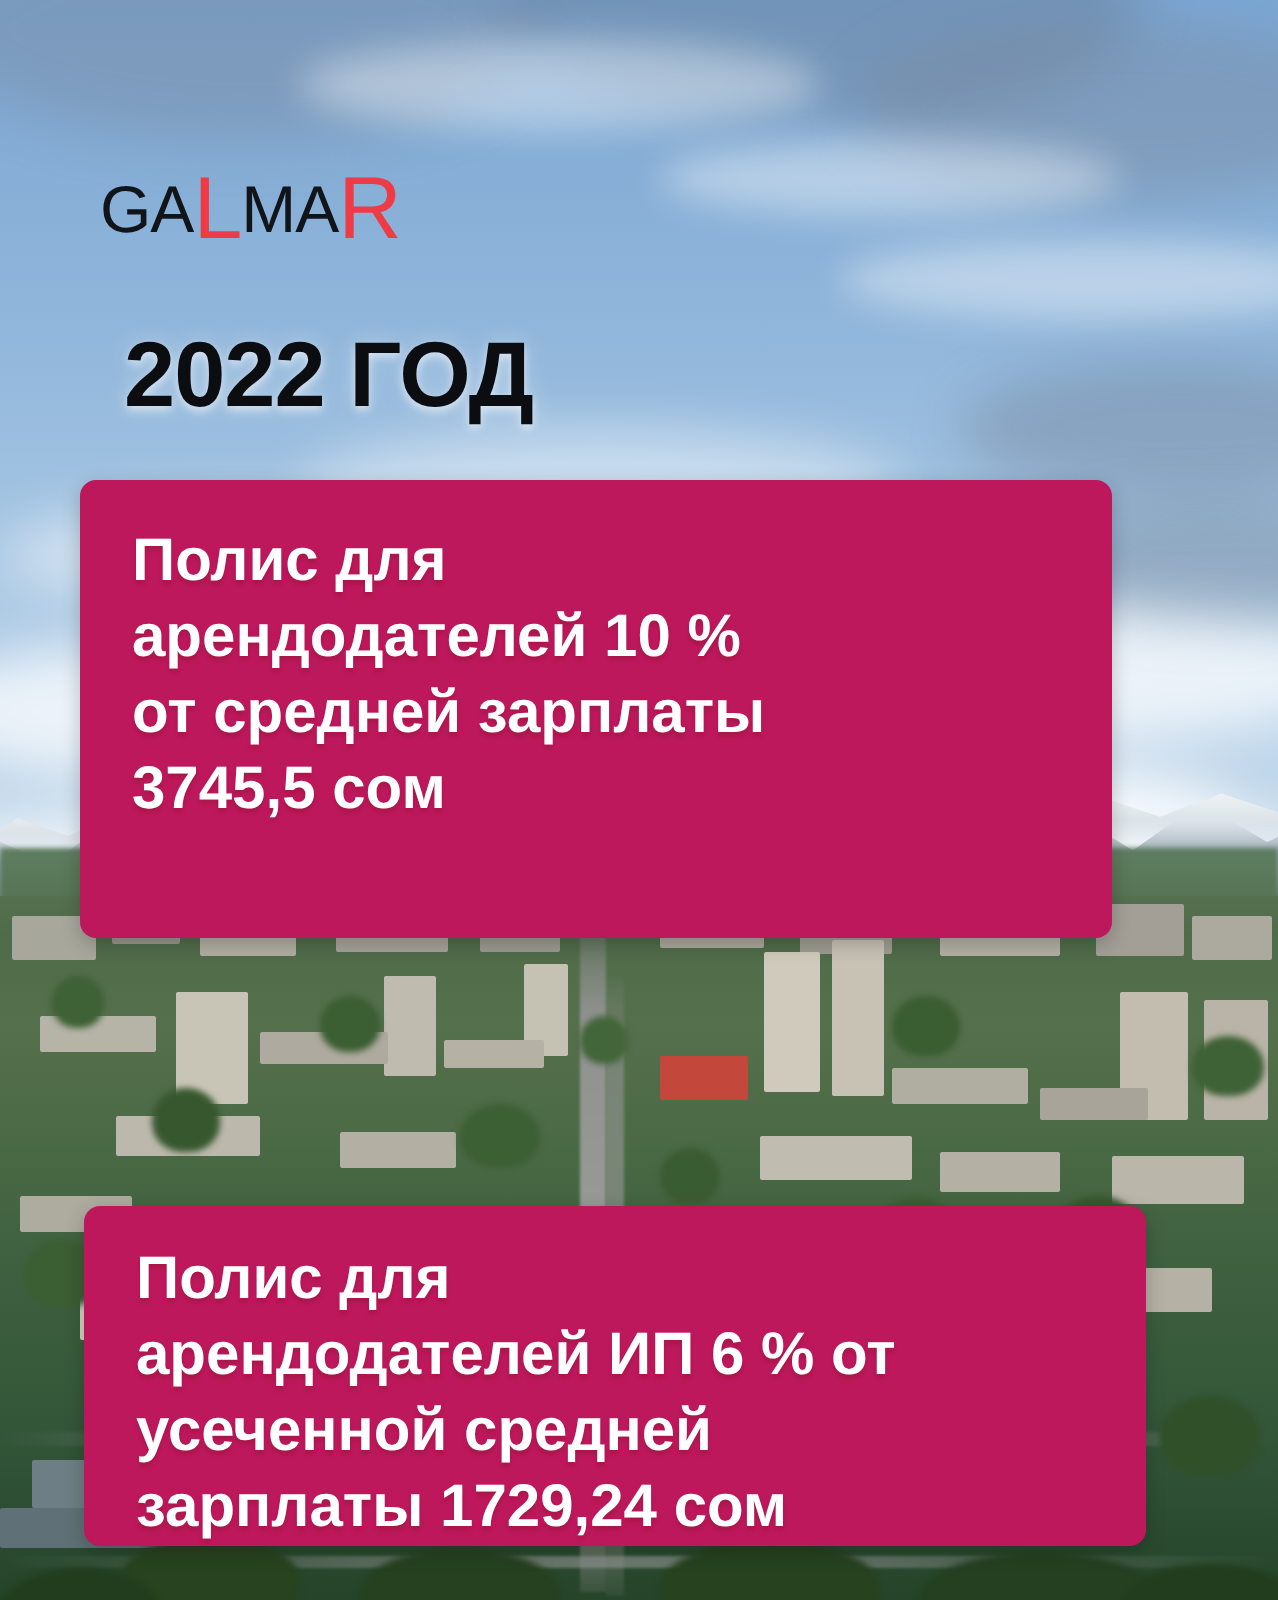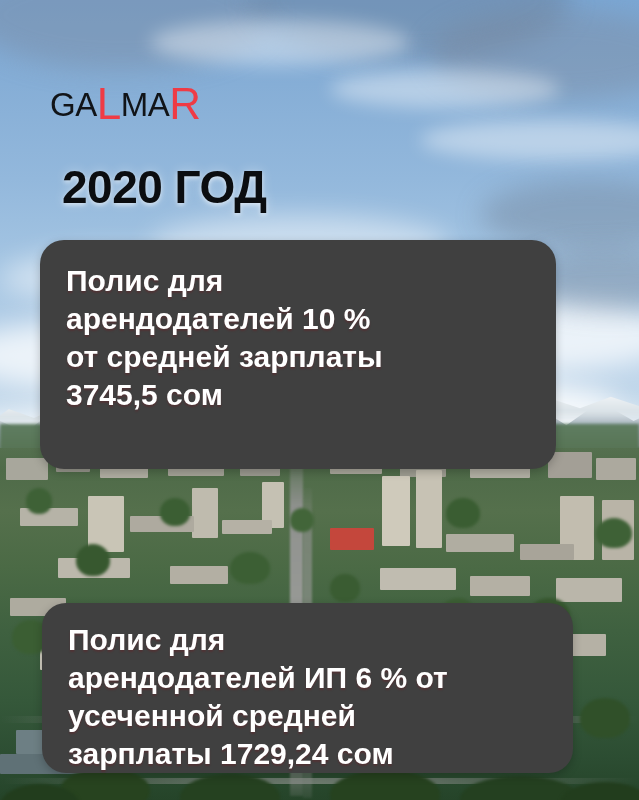--- a/index.html
+++ b/index.html
@@ -178,22 +178,22 @@
     color: #0a0c0f;
     text-shadow:
       0 2px 5px rgba(255,255,255,0.5),
       0 0 14px rgba(255,255,255,0.35),
       0 0 3px rgba(255,255,255,0.5);
   }
 
   
   .card {
     position: absolute;
-    background: #404040;
-    border-radius: 24px;
+    background: #be185d;
+    border-radius: 8px;
     box-shadow: 0 3px 10px rgba(0,0,0,0.22);
     box-sizing: border-box;
   }
   .card .card-text {
     font-size: 30px;
     font-weight: 700;
     line-height: 1.27;
     color: #ffffff;
     letter-spacing: 0px;
     white-space: pre-line;
@@ -332,21 +332,21 @@
       <div class="tree" style="left:460px; top:328px; width:120px; height:46px; background:#244020;"></div>
       <div class="tree" style="left:0px;   top:336px; width:80px; height:44px; background:#223d1d;"></div>
       <div class="tree" style="left:560px; top:334px; width:90px; height:44px; background:#223d1d;"></div>
     </div>
   </div>
 
   <div class="logo">
     <span class="lg-dark">GA</span><span class="lg-red lg-tall">L</span><span class="lg-dark">MA</span><span class="lg-red lg-tall">R</span>
   </div>
 
-  <div class="year" id="year-2025">2020 ГОД</div>
+  <div class="year" id="year-2025">2022 ГОД</div>
 
   <div class="card" id="card-2025">
     <div class="card-text">Полис для
 арендодателей 10 %
 от средней зарплаты
 3745,5 сом</div>
   </div>
 
 
   <div class="card" id="card-2026">

